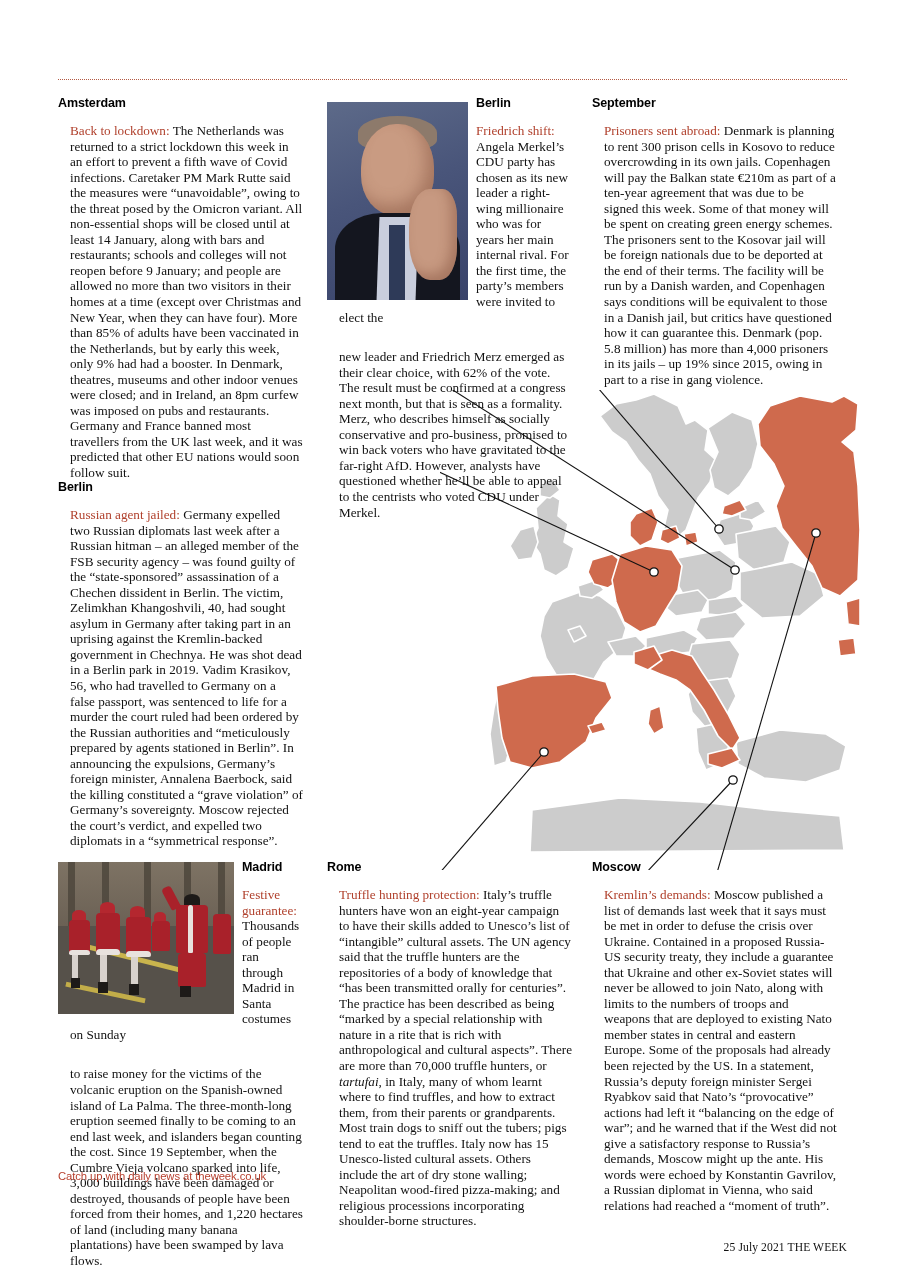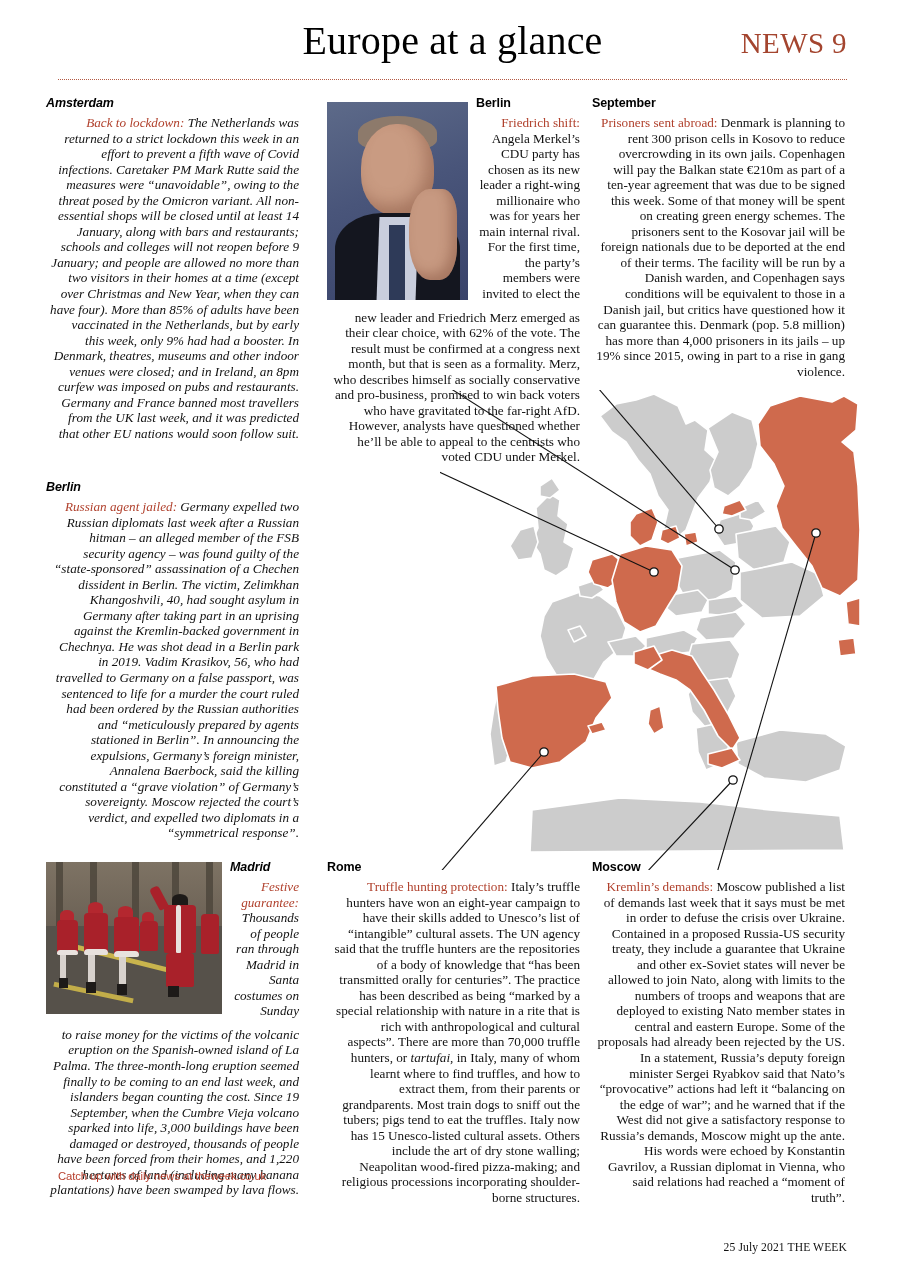--- a/index.html
+++ b/index.html
@@ -24,33 +24,33 @@
     font-size:29px;line-height:34px;color:#a4452f;font-weight:400;
     letter-spacing:.4px;
   }
   .mast-rule{
     position:absolute;left:58px;top:79px;width:789px;height:0;
     border-top:1.6px dotted #b35a44;
   }
 
   
   .col{position:absolute;width:257px;}
-  .c1{left:46px;font-style:italic;}
+  .c1{left:58px;}
   .c2{left:327px;}
   .c3{left:592px;}
 
   .city{
     font-family:"Liberation Sans", sans-serif;
     font-weight:bold;font-size:12.5px;line-height:15px;
     color:#000;margin:0 0 1px 0;letter-spacing:-0.1px;
   }
   .body-txt{
     font-family:"Liberation Serif", serif;
     font-size:13.2px;line-height:15.55px;
-    text-align:right;color:#111;margin:4px;
+    text-align:left;color:#111;margin:12px;
     hyphens:none;
   }
   .lead{color:#b0402c;}
   em{font-style:italic;}
 
   
   .photo{position:absolute;background:#515e7d;overflow:hidden;}
 
   
   .merz-bg{position:absolute;inset:0;background:linear-gradient(160deg,#5d6a89 0%,#49557a 45%,#39436a 100%);}
@@ -90,24 +90,20 @@
   }
 
   .inline-wrap{overflow:hidden;}
   .float-photo-madrid{float:left;margin:2px 8px 2px 0;}
 </style>
 </head>
 <body>
 
 <div class="page">
 
-  <div class="masthead">
-    <div class="mast-title">Europe at a glance</div>
-    <div class="mast-news">NEWS 9</div>
-  </div>
   <div class="mast-rule"></div>
 
   <div id="map">
     <svg viewBox="0 0 420 480" width="420" height="480">
       <g fill="#cccccc" stroke="#ffffff" stroke-width="1.6" stroke-linejoin="round">
 
         <path d="M196 10 L214 4 L238 16 L246 34 L255 30 L268 40 L265 60 L276 70 L270 92 L258 108 L246 140 L231 152 L222 146 L228 120 L218 106 L210 84 L198 70 L186 52 L172 42 L160 26 L176 14 Z"></path>
 
         <path d="M268 38 L292 22 L312 30 L318 54 L312 78 L300 96 L288 106 L274 98 L270 80 L278 62 Z"></path>
 

